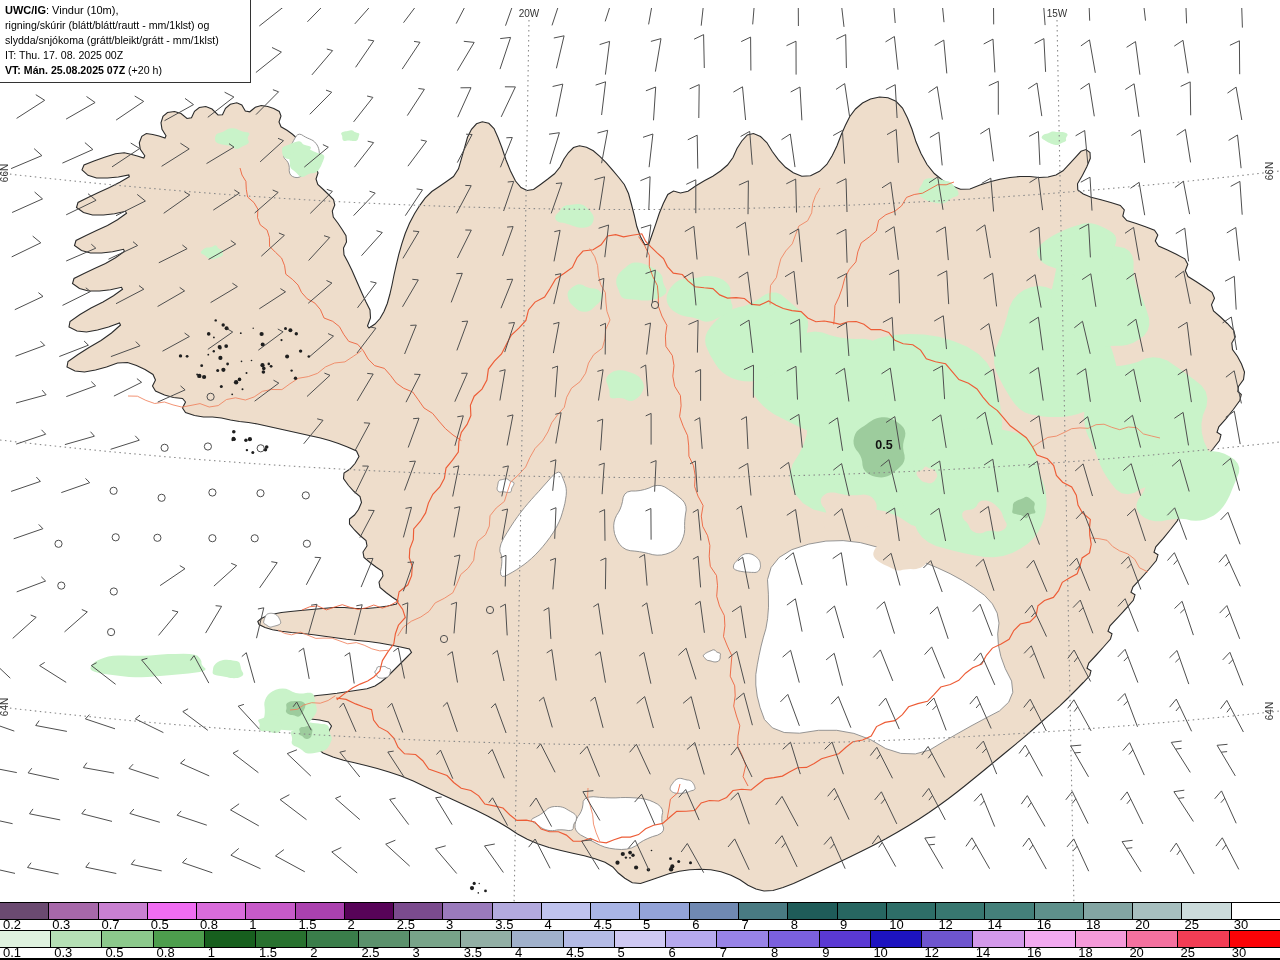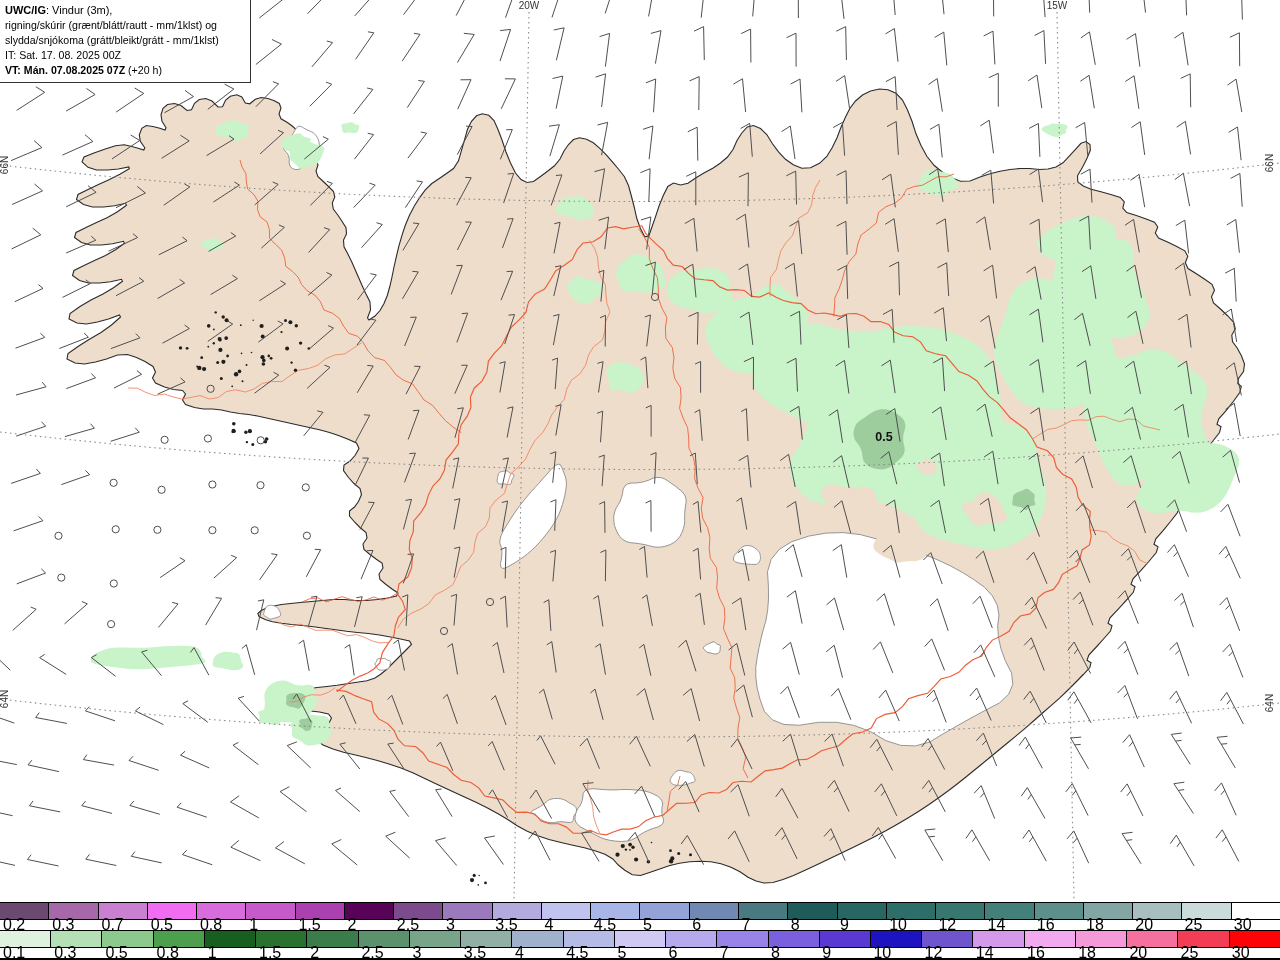--- a/index.html
+++ b/index.html
@@ -1,32 +1,32 @@
 <!DOCTYPE html>
 <html><head>
 <meta charset="utf-8">
 <style>
   html,body{margin:0;padding:0;background:#fff;}
   #app{position:relative;width:1280px;height:960px;overflow:hidden;background:#fff;
        font-family:"Liberation Sans",sans-serif;}
-  #map{position:absolute;left:0;top:0;width:1280px;height:902px;overflow:hidden;background:#fff;}
+  #map{position:absolute;left:0;top:8px;width:1280px;height:902px;overflow:hidden;background:#fff;}
   #map svg{display:block;}
   #legend-box{position:absolute;left:0;top:0;width:240px;background:#fff;
       border-right:1px solid #333;border-bottom:1px solid #333;
       padding:3px 5px 4px 5px;z-index:5;font-size:10.6px;line-height:15px;color:#000;}
   #legend-box .t1{font-size:11px;}
   #legend-box b{font-weight:bold;}
   #colorbars{position:absolute;left:0;top:902px;width:1280px;height:58px;box-sizing:border-box;
       border-bottom:2px solid #000;background:#fff;}
   .bar-row{position:relative;width:1280px;height:18px;box-sizing:border-box;display:flex;
       border-top:1px solid #000;border-bottom:1px solid #000;}
   .bar-seg{flex:1 1 0;height:100%;border-right:1px solid #000;box-sizing:border-box;}
   .bar-seg:last-child{border-right:none;}
   .lbl-row{position:relative;width:1280px;height:10px;background:#fff;}
-  .lbl-row span{position:absolute;top:-1px;font-size:16px;line-height:11px;color:#000;white-space:nowrap;text-decoration:underline;}
+  .lbl-row span{position:absolute;top:-1px;font-size:13px;line-height:11px;color:#000;white-space:nowrap;text-decoration:underline;}
 </style>
 </head>
 <body>
 
 <div id="app">
   <div id="map">
       <svg width="1280" height="902" viewBox="0 0 1280 902">
         <g>
           <path d="M286.5,705.0L293.5,709.0L301.5,711.0L310.5,711.0L319.5,712.0L328.5,714.0L331.5,718.0L328.5,724.0L323.5,728.0L316.5,730.0L314.3,734.0L316.8,740.0L323.0,745.0L333.0,749.0L343.5,752.3L354.5,754.8L365.8,757.5L377.3,760.5L389.0,764.0L401.0,768.0L413.3,773.0L425.8,779.0L438.5,785.0L451.5,791.0L464.0,796.8L476.0,802.3L487.5,808.0L498.5,814.0L508.5,820.0L517.5,826.0L527.3,831.3L537.8,835.8L549.0,839.5L561.0,842.5L572.8,845.3L584.3,847.8L595.0,850.8L605.0,854.3L612.8,859.0L618.3,865.0L624.8,870.3L632.3,874.8L640.5,875.5L649.5,872.5L659.0,869.3L669.0,865.8L679.3,863.3L689.8,861.8L700.3,861.3L710.8,861.8L721.0,863.8L731.0,867.3L740.0,871.8L748.0,877.3L756.0,881.0L764.0,883.0L773.0,882.5L783.0,879.5L793.5,875.5L804.5,870.5L815.8,865.3L827.3,859.8L838.8,854.3L850.3,848.8L862.0,843.0L874.0,837.0L885.8,830.8L897.3,824.3L908.3,817.8L918.8,811.3L929.0,804.5L939.0,797.5L948.3,790.8L956.8,784.3L965.0,777.8L973.0,771.3L981.3,764.5L989.8,757.5L998.3,750.5L1006.8,743.5L1015.5,736.3L1024.5,728.8L1033.5,721.0L1042.5,713.0L1051.3,705.3L1059.8,697.8L1068.0,690.0L1076.0,682.0L1083.3,674.5L1089.8,667.5L1091.0,662.8L1087.0,660.3L1088.8,655.0L1096.3,647.0L1103.5,639.0L1110.5,631.0L1112.0,625.8L1108.0,623.3L1110.0,617.8L1118.0,609.3L1125.8,600.8L1133.3,592.3L1135.0,586.8L1131.0,584.3L1133.0,578.8L1141.0,570.3L1148.8,561.5L1156.3,552.5L1158.0,546.8L1154.0,544.3L1155.8,538.8L1163.3,530.3L1170.5,521.5L1177.5,512.5L1179.0,506.8L1175.0,504.3L1176.8,498.8L1184.3,490.3L1191.5,481.5L1198.5,472.5L1200.0,466.8L1196.0,464.3L1197.8,458.8L1205.3,450.3L1212.5,441.5L1219.5,432.5L1221.0,426.8L1217.0,424.3L1218.8,418.8L1226.3,410.3L1233.3,401.5L1239.8,392.5L1241.3,386.5L1237.8,383.5L1238.5,378.5L1243.5,371.5L1244.5,364.0L1241.5,356.0L1237.5,348.5L1232.5,341.5L1231.8,335.0L1235.3,329.0L1233.8,322.5L1227.3,315.5L1220.5,309.0L1213.5,303.0L1211.5,296.8L1214.5,290.3L1212.0,284.3L1204.0,278.8L1196.0,273.5L1188.0,268.5L1185.3,262.8L1187.8,256.3L1184.8,250.8L1176.3,246.3L1167.5,242.0L1158.5,238.0L1155.3,233.0L1157.8,227.0L1154.5,222.3L1145.5,218.8L1136.3,215.5L1126.8,212.5L1122.8,208.0L1124.3,202.0L1120.3,197.5L1110.8,194.5L1101.0,191.8L1091.0,189.3L1083.3,186.0L1077.8,182.0L1077.5,175.8L1082.5,167.3L1086.8,158.8L1090.3,150.3L1090.0,144.5L1086.0,141.5L1081.0,143.3L1075.0,149.8L1069.0,156.3L1063.0,162.8L1056.0,167.0L1048.0,169.0L1039.3,169.5L1029.8,168.5L1020.0,168.5L1010.0,169.5L1000.0,171.3L990.0,173.8L980.0,177.0L970.0,181.0L960.5,181.3L951.5,177.8L942.8,172.5L934.3,165.5L927.0,156.5L921.0,145.5L916.0,133.8L912.0,121.3L907.5,110.0L902.5,100.0L896.0,93.3L888.0,89.8L879.5,89.0L870.5,91.0L862.5,95.0L855.5,101.0L849.8,108.5L845.3,117.5L841.0,127.3L837.0,137.8L832.3,147.5L826.8,156.5L819.5,163.3L810.5,167.8L801.8,168.3L793.3,164.8L785.5,159.3L778.5,151.8L772.3,143.5L766.8,134.5L760.5,128.5L753.5,125.5L747.3,127.0L741.8,133.0L737.0,140.5L733.0,149.5L727.5,157.0L720.5,163.0L712.8,168.3L704.3,172.8L696.0,177.8L688.0,183.3L680.5,185.0L673.5,183.0L667.8,186.5L663.3,195.5L659.3,205.3L655.8,215.8L652.3,226.0L648.8,236.0L644.8,236.8L640.3,228.3L636.8,218.5L634.3,207.5L631.5,196.5L628.5,185.5L624.3,176.5L618.8,169.5L612.8,162.3L606.3,154.8L599.8,148.3L593.3,142.8L586.5,139.3L579.5,137.8L573.5,139.5L568.5,144.5L564.0,151.0L560.0,159.0L554.5,165.8L547.5,171.3L540.5,176.5L533.5,181.5L527.0,182.5L521.0,179.5L515.5,173.0L510.5,163.0L506.0,152.0L502.0,140.0L498.0,129.5L494.0,120.5L488.8,115.3L482.3,113.8L476.5,115.8L471.5,121.3L467.5,129.3L464.5,139.8L461.5,150.3L458.5,160.8L453.5,168.5L446.5,173.5L439.3,178.5L431.8,183.5L425.3,189.8L419.8,197.3L414.5,205.8L409.5,215.3L405.3,225.3L401.8,235.8L398.8,246.3L396.3,256.8L394.0,267.0L392.0,277.0L389.8,286.5L387.3,295.5L384.0,303.5L380.0,310.5L375.0,316.0L369.0,320.0L367.5,318.0L370.5,310.0L370.0,302.0L366.0,294.0L362.3,286.0L358.8,278.0L355.3,270.0L351.8,262.0L348.0,254.3L344.0,246.8L343.5,240.0L346.5,234.0L346.0,227.8L342.0,221.3L337.8,215.0L333.3,209.0L332.3,203.0L334.8,197.0L333.5,191.5L328.5,186.5L323.3,181.5L317.8,176.5L316.0,171.0L318.0,165.0L316.3,159.8L310.8,155.3L305.0,151.3L299.0,147.8L297.0,142.8L299.0,136.3L297.5,130.8L292.5,126.3L287.0,122.3L281.0,118.8L279.0,114.0L281.0,108.0L279.3,103.5L273.8,100.5L267.8,98.5L261.3,97.5L255.3,99.3L249.8,103.8L245.3,103.0L241.8,97.0L236.8,94.8L230.3,96.3L225.5,100.3L222.5,106.8L218.0,107.0L212.0,101.0L205.8,98.5L199.3,99.5L194.5,103.3L191.5,109.8L187.0,110.5L181.0,105.5L174.5,103.5L167.5,104.5L163.0,108.3L161.0,114.8L162.0,121.3L166.0,127.8L165.0,130.0L159.0,128.0L152.8,126.5L146.3,125.5L141.8,128.3L139.3,134.8L140.3,141.3L144.8,147.8L143.8,150.0L137.3,148.0L130.8,146.3L124.3,144.8L115.5,145.8L104.5,149.3L94.0,153.0L84.0,157.0L82.0,161.8L88.0,167.3L96.5,170.0L107.5,170.0L118.3,169.0L128.8,167.0L129.3,168.8L119.8,174.3L109.5,179.5L98.5,184.5L88.0,189.5L78.0,194.5L76.5,199.5L83.5,204.5L92.5,207.0L103.5,207.0L114.5,205.8L125.5,203.3L126.5,205.3L117.5,211.8L107.5,217.5L96.5,222.5L86.0,227.5L76.0,232.5L74.5,237.5L81.5,242.5L90.5,245.0L101.5,245.0L112.5,243.8L123.5,241.3L124.5,243.3L115.5,249.8L105.5,255.5L94.5,260.5L84.0,265.5L74.0,270.5L72.5,275.5L79.5,280.5L88.5,283.0L99.5,283.0L110.5,281.8L121.5,279.3L122.5,281.3L113.5,287.8L103.0,294.0L91.0,300.0L80.0,306.5L70.0,313.5L69.0,319.0L77.0,323.0L86.5,324.0L97.5,322.0L108.5,319.0L119.5,315.0L120.5,317.0L111.5,325.0L101.0,332.5L89.0,339.5L78.0,346.5L68.0,353.5L67.0,359.0L75.0,363.0L84.5,364.0L95.5,362.0L106.5,359.0L117.5,355.0L127.5,354.5L136.5,357.5L145.0,361.5L153.0,366.5L155.5,372.0L152.5,378.0L155.5,383.0L164.5,387.0L173.5,389.5L182.5,390.5L185.5,394.0L182.5,400.0L185.5,404.5L194.5,407.5L203.5,409.0L212.5,409.0L221.5,410.0L230.5,412.0L239.5,413.5L248.5,414.5L257.5,416.0L266.5,418.0L275.5,420.0L284.5,422.0L293.5,424.0L302.5,426.0L311.5,428.0L320.5,430.0L329.5,432.5L338.5,435.5L347.5,439.0L356.5,443.0L359.0,448.5L355.0,455.5L350.0,461.0L344.0,465.0L343.5,470.5L348.5,477.5L354.0,483.5L360.0,488.5L361.5,494.5L358.5,501.5L354.5,507.0L349.5,511.0L349.5,516.0L354.5,522.0L360.0,527.5L366.0,532.5L367.0,538.0L363.0,544.0L364.0,549.5L370.0,554.5L376.0,559.0L382.0,563.0L383.0,568.0L379.0,574.0L380.0,579.5L386.0,584.5L392.0,589.0L398.0,593.0L396.5,596.0L387.5,598.0L377.5,599.5L366.5,600.5L355.5,600.5L344.5,599.5L333.5,599.5L322.5,600.5L311.5,601.5L300.5,602.5L290.5,603.5L281.5,604.5L273.5,606.0L266.5,608.0L261.3,610.5L257.8,613.5L259.0,616.5L265.0,619.5L272.5,621.8L281.5,623.3L291.5,624.5L302.5,625.5L313.5,626.8L324.5,628.3L335.5,629.8L346.5,631.3L357.5,632.5L368.5,633.5L379.5,635.0L390.5,637.0L400.5,639.0L409.5,641.0L411.5,644.5L406.5,649.5L401.5,654.5L396.5,659.5L391.5,664.5L386.5,669.5L381.0,674.0L375.0,678.0L367.0,680.8L357.0,682.3L347.0,683.8L337.0,685.3L327.0,686.5L317.0,687.5L308.0,689.0L300.0,691.0L292.8,694.8L286.3,700.3Z" fill="#eeddcb" stroke="#2b2b2b" stroke-width="1.1"></path>
         </g>
@@ -676,25 +676,25 @@
           <text x="8" y="165" text-anchor="middle" font-size="10" font-family="Liberation Sans, sans-serif" fill="#333333" transform="rotate(-90 8 165)">66N</text>
           <text x="1273" y="163" text-anchor="middle" font-size="10" font-family="Liberation Sans, sans-serif" fill="#333333" transform="rotate(-90 1273 163)">66N</text>
           <text x="8" y="699" text-anchor="middle" font-size="10" font-family="Liberation Sans, sans-serif" fill="#333333" transform="rotate(-90 8 699)">64N</text>
           <text x="1273" y="703" text-anchor="middle" font-size="10" font-family="Liberation Sans, sans-serif" fill="#333333" transform="rotate(-90 1273 703)">64N</text>
           <text x="884" y="441" text-anchor="middle" font-size="12.5" font-weight="bold" font-family="Liberation Sans, sans-serif" fill="#111111">0.5</text>
         </g>
       </svg>
     </div>
 
   <div id="legend-box">
-    <div class="t1"><b>UWC/IG</b><span>: Vindur (3m),</span></div>
-    <div>rigning/skúrir (grænt/blátt/rautt - mm/1klst) og</div>
+    <div class="t1"><b>UWC/IG</b><span>: Vindur (10m),</span></div>
+    <div>rigning/skúrir (blátt/blátt/rautt - mm/1klst) og</div>
     <div>slydda/snjókoma (grátt/bleikt/grátt - mm/1klst)</div>
-    <div>IT: Sat. 17. 08. 2025 00Z</div>
-    <div><b>VT: Mán. 07.08.2025 07Z</b><span> (+20 h)</span></div>
+    <div>IT: Thu. 17. 08. 2025 00Z</div>
+    <div><b>VT: Mán. 25.08.2025 07Z</b><span> (+20 h)</span></div>
   </div>
 
   <div id="colorbars">
       <div class="bar-row">
         <div class="bar-seg" style="background: rgb(107, 74, 113);"></div>
         <div class="bar-seg" style="background: rgb(167, 104, 170);"></div>
         <div class="bar-seg" style="background: rgb(201, 128, 209);"></div>
         <div class="bar-seg" style="background: rgb(240, 109, 242);"></div>
         <div class="bar-seg" style="background: rgb(217, 108, 219);"></div>
         <div class="bar-seg" style="background: rgb(199, 90, 201);"></div>

